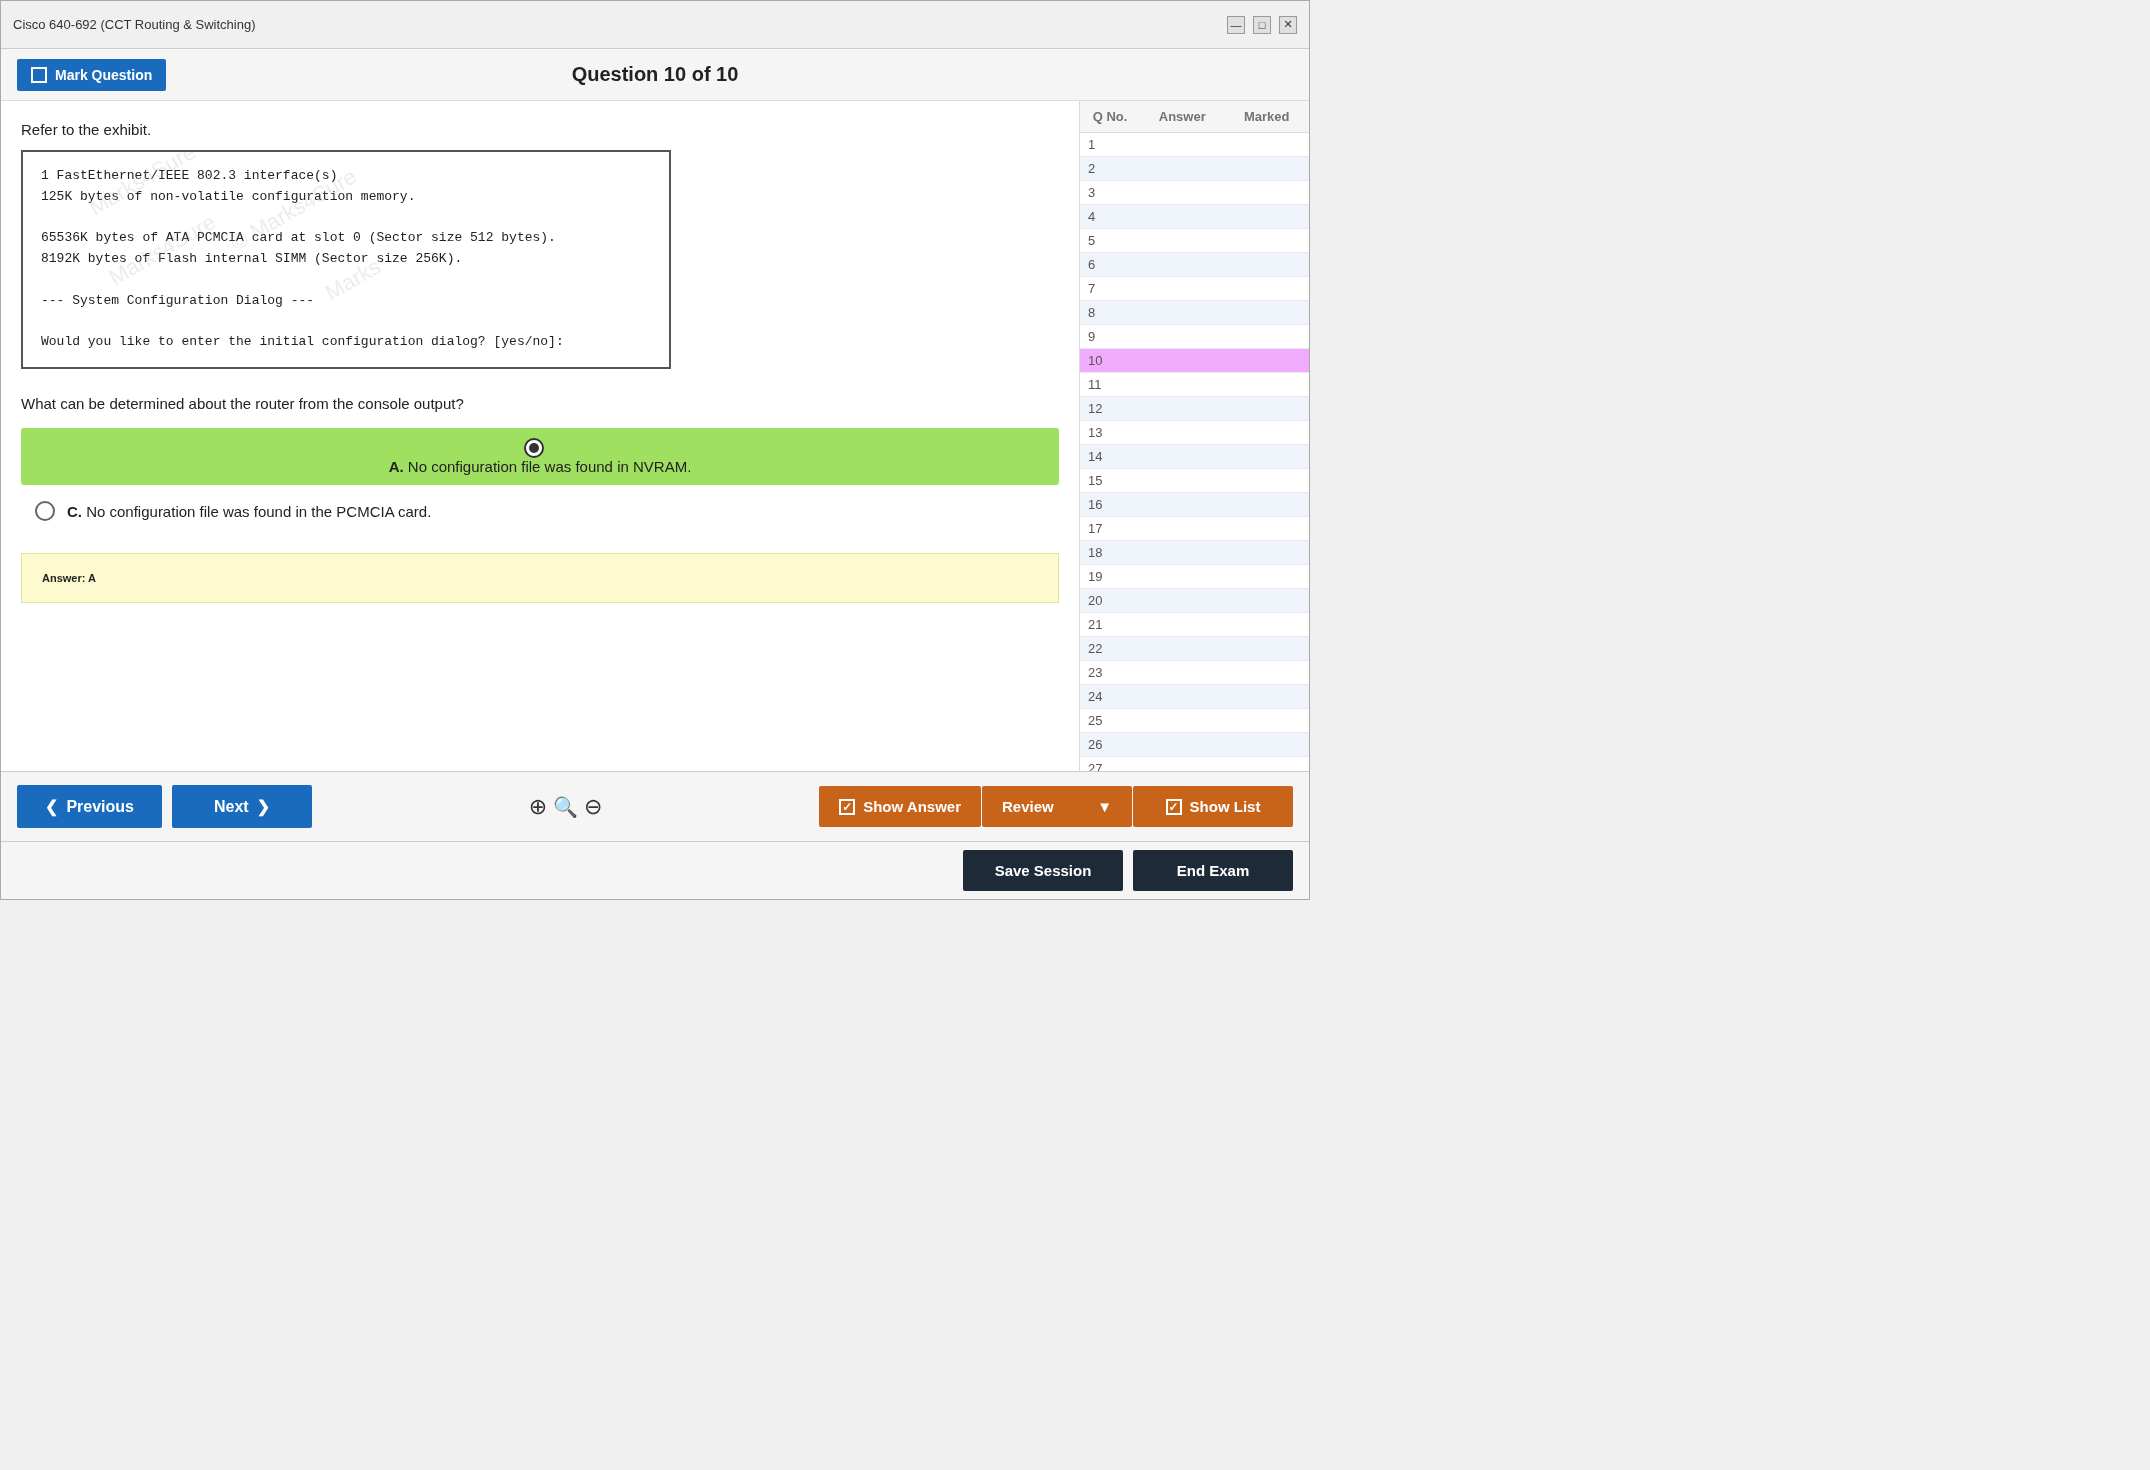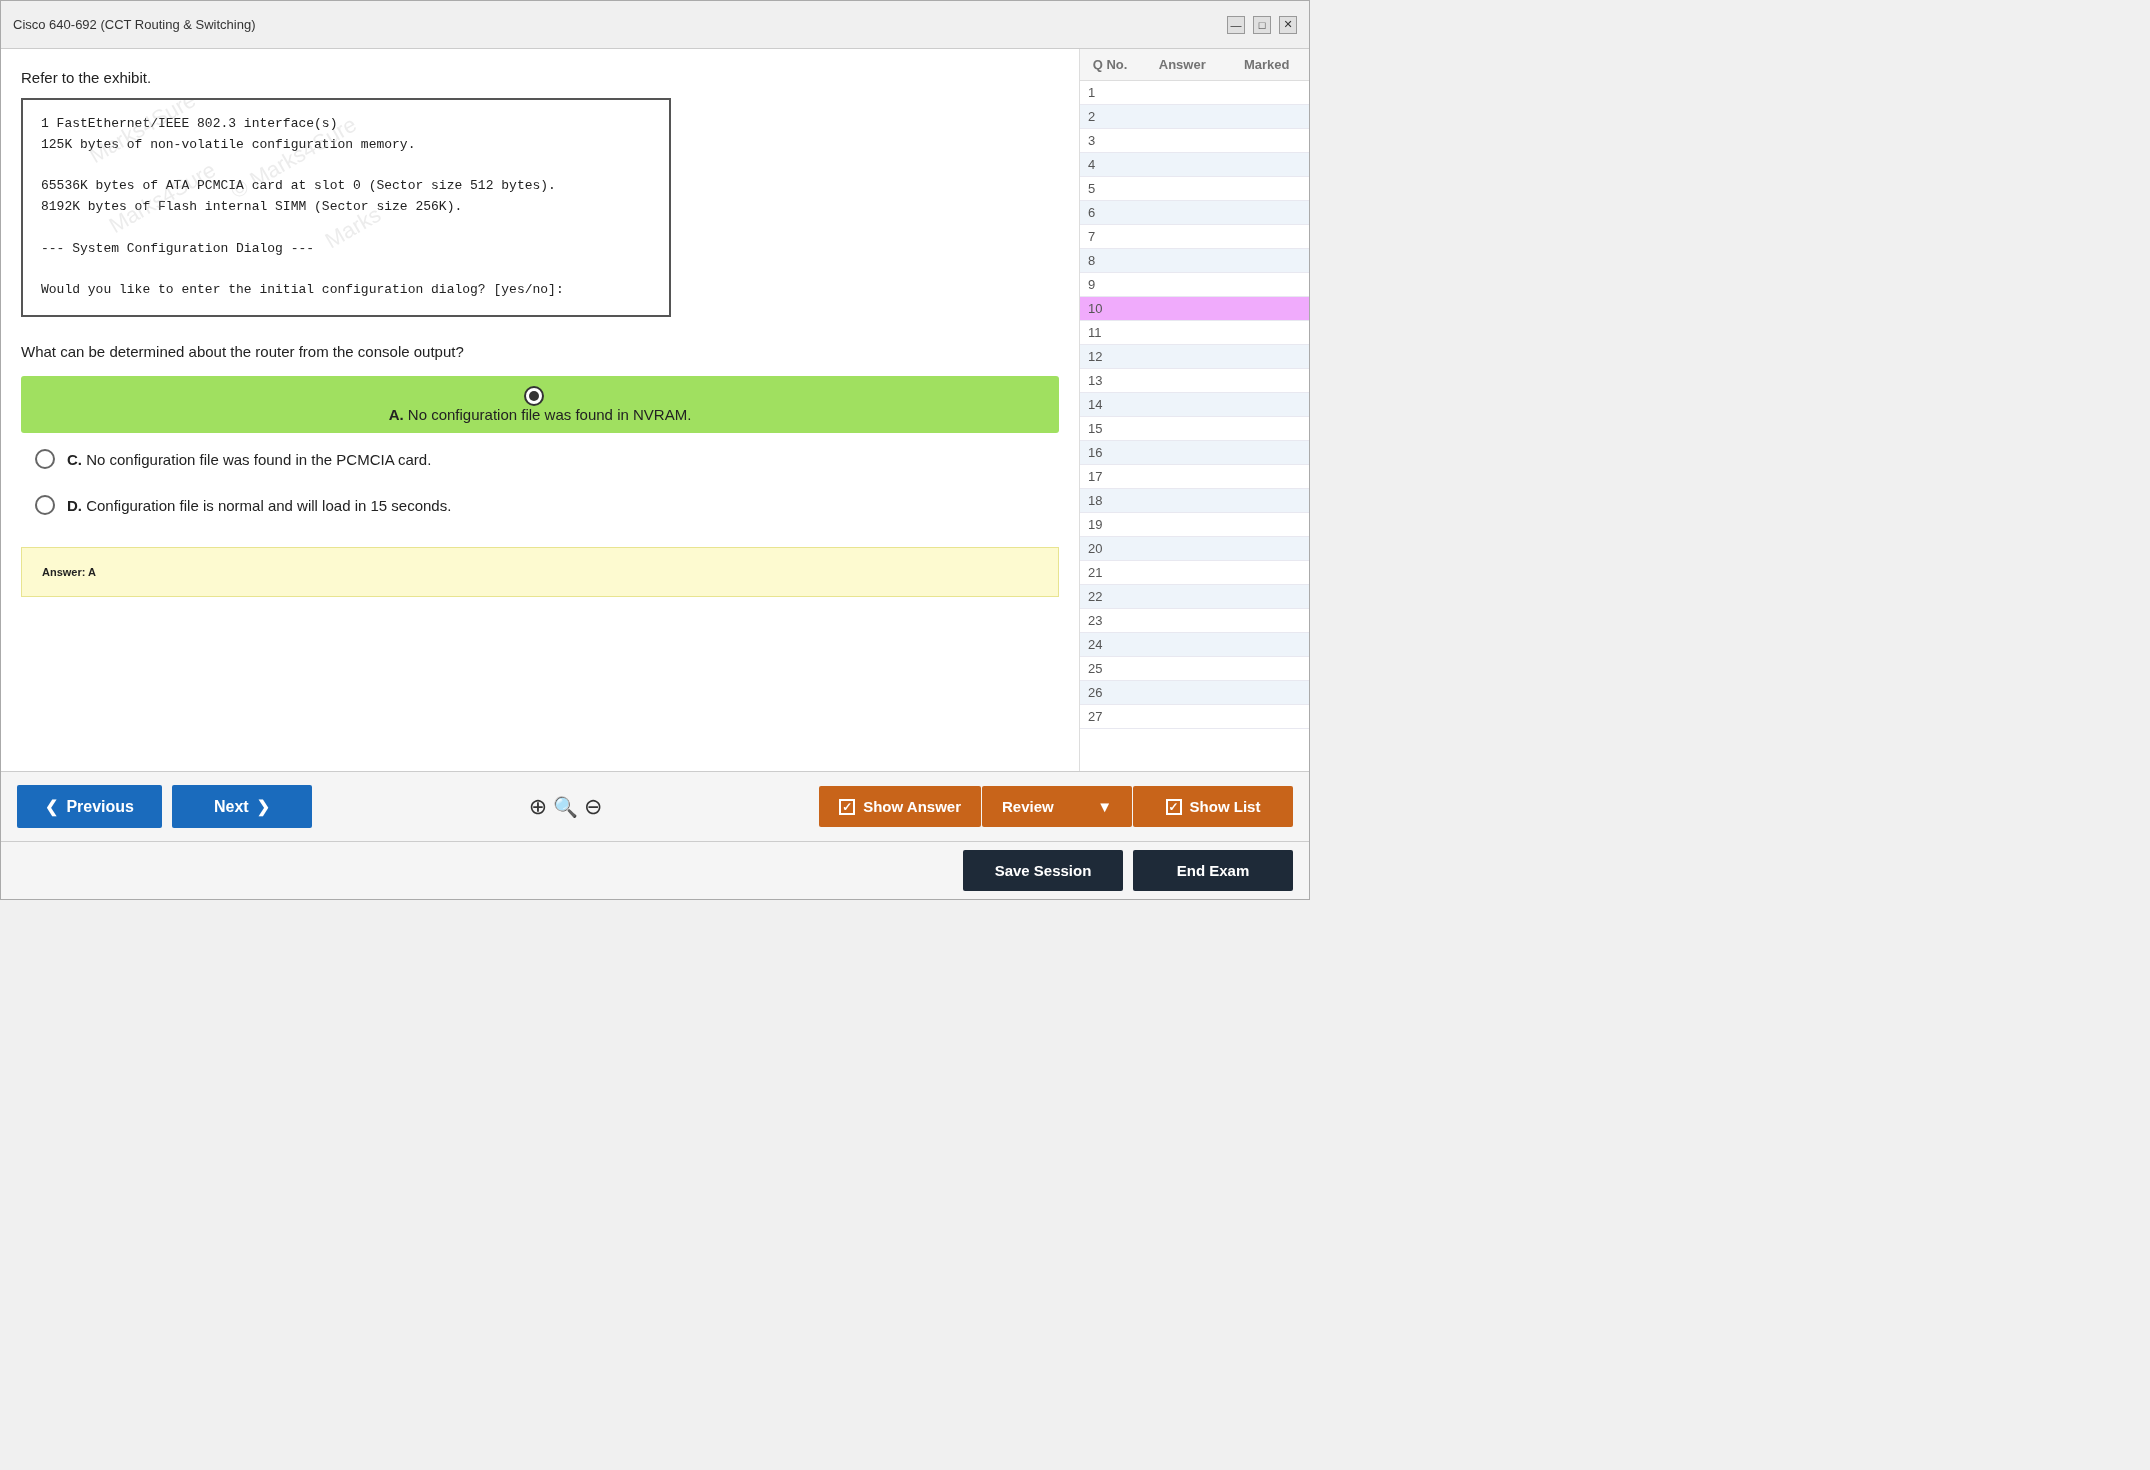--- a/index.html
+++ b/index.html
@@ -366,20 +366,27 @@
 
   <div class="title-bar">
     <span class="title-bar-left">Cisco 640-692 (CCT Routing &amp; Switching)</span>
     <div class="title-bar-controls">
       <div class="title-bar-btn">—</div>
       <div class="title-bar-btn">□</div>
       <div class="title-bar-btn">✕</div>
     </div>
   </div>
 
+  <div class="toolbar">
+    <button class="mark-question-btn">
+      <span class="checkbox-icon"></span>
+      <span>Mark Question</span>
+    </button>
+    <span class="question-title">Question 10 of 10</span>
+  </div>
 
   <div class="main-content">
 
     <div class="question-area">
       <p class="refer-text">Refer to the exhibit.</p>
 
       <div class="exhibit-box">
         <div id="exhibit-content">
             <div>1 FastEthernet/IEEE 802.3 interface(s)</div>
             <div>125K bytes of non-volatile configuration memory.</div>
@@ -402,24 +409,20 @@
       <p class="question-text">What can be determined about the router from the console output?</p>
 
       <div id="options-container">
           <div class="option selected">
             <div class="option-radio"></div>
             <span><strong>A.</strong> No configuration file was found in NVRAM.</span>
           </div>
           <div class="option">
             <div class="option-radio"></div>
             <span><strong>C.</strong> No configuration file was found in the PCMCIA card.</span>
-          </div>
-          <div class="option">
-            <div class="option-radio"></div>
-            <span><strong>D.</strong> Configuration file is normal and will load in 15 seconds.</span>
           </div>
         </div>
 
       <div class="answer-box">
         <span>Answer: A</span>
       </div>
     </div>
 
     <div class="sidebar">
       <div class="sidebar-header">

